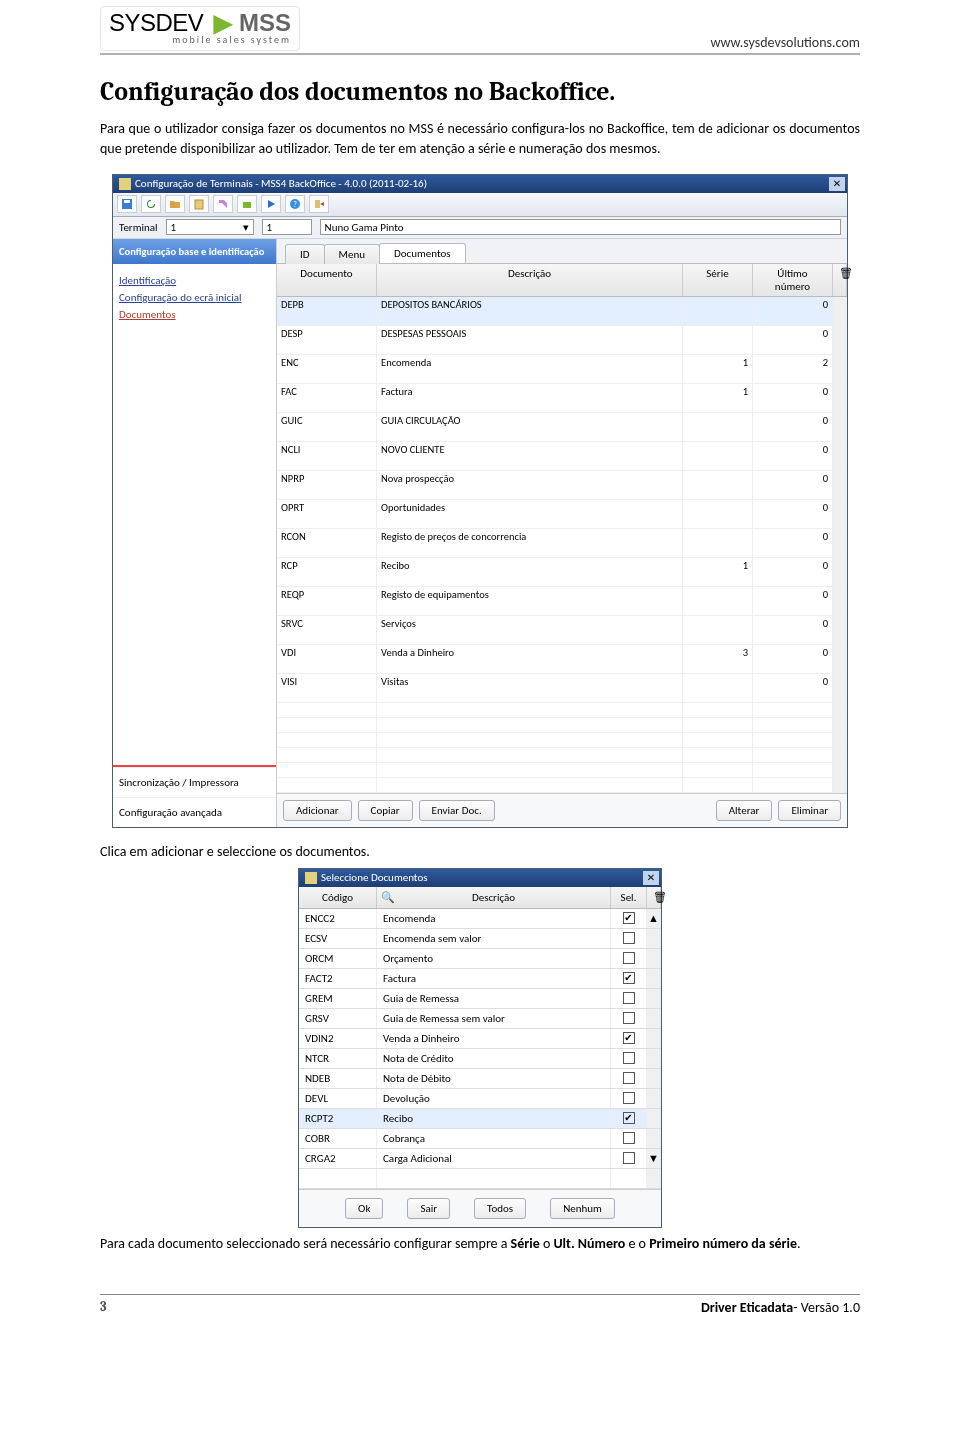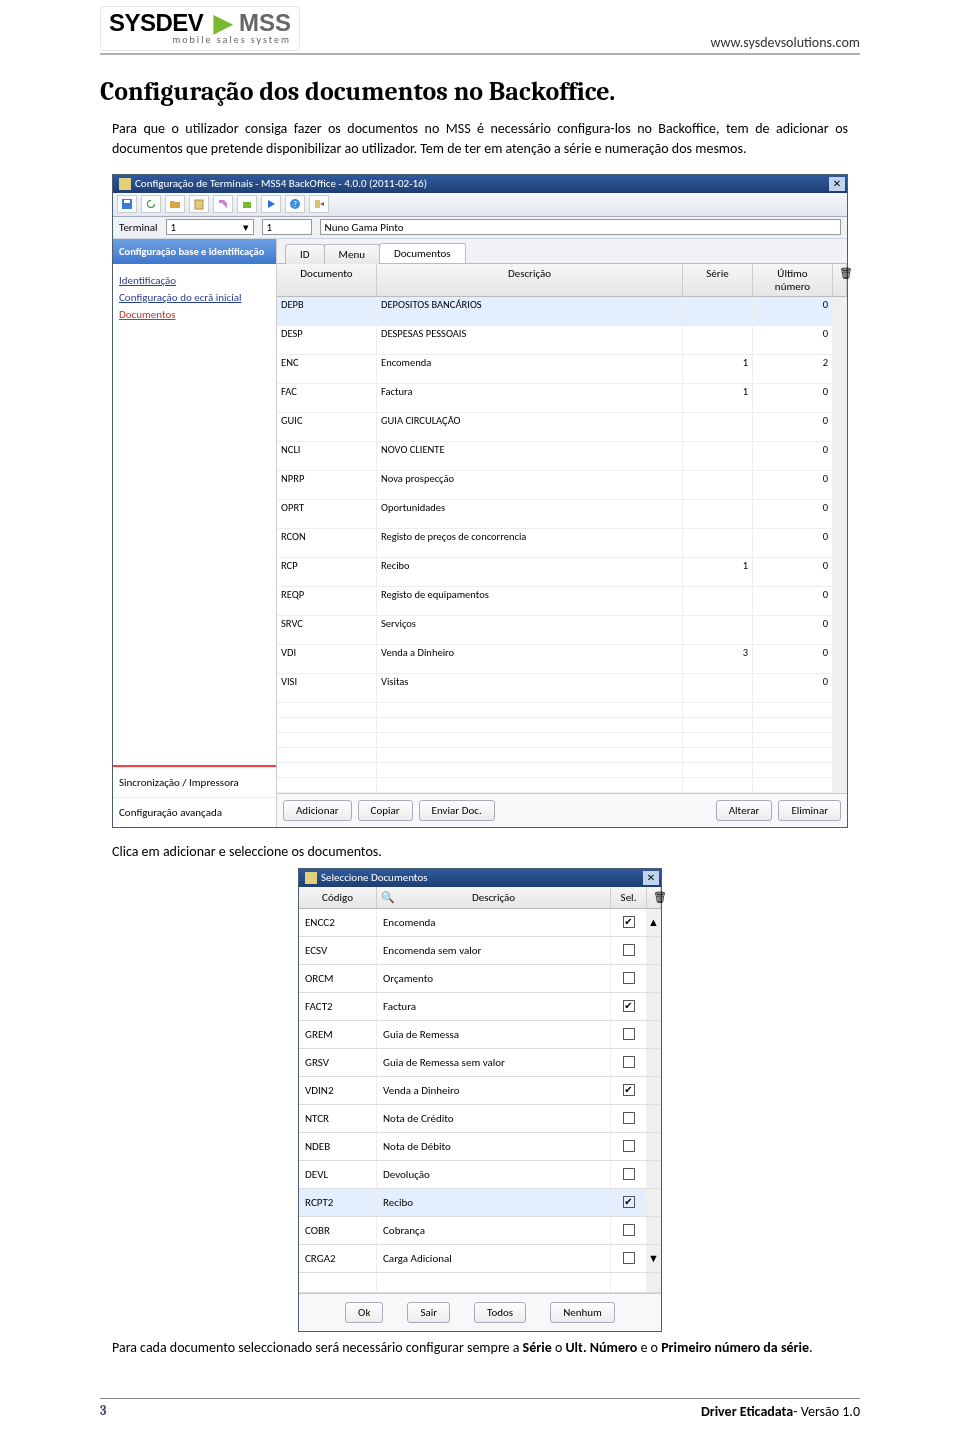--- a/index.html
+++ b/index.html
@@ -1,26 +1,26 @@
 <!DOCTYPE html>
 <html><head>
 <meta charset="utf-8">
 <style>
   * { box-sizing: border-box; }
   body { margin:0; font-family: Calibri, Arial, sans-serif; background:#fff; color:#000; }
   .page { width:760px; margin:0 auto; padding:0 0 40px 0; position:relative; background:#fff; }
   .header { display:flex; justify-content:space-between; align-items:flex-end; border-bottom:2px solid #b0b0b0; padding:6px 0 2px 0; }
   .logo-box { border:1px solid #e6e6e6; border-radius:4px; padding:2px 8px 4px 8px; }
   .logo-text { font-family: Arial, sans-serif; }
-  .logo-text .sys { font-weight:bold; font-size:24px; color:#000; letter-spacing:-0.5px;margin-top:10px; }
+  .logo-text .sys { font-weight:normal; font-size:24px; color:#000; letter-spacing:-0.5px;margin-top:10px; }
   .logo-text .mss { font-weight:bold; font-size:24px; color:#666; margin-left:6px; }
   .logo-sub { font-size:10px; color:#666; letter-spacing:2px; text-align:right; margin-top:-4px; }
   .site { font-size:14px; color:#333; }
   h1 { font-family: Cambria, Georgia, serif; font-size:26px; font-weight:bold; margin:22px 0 12px 0; }
-  p { font-size:14px; line-height:1.45; text-align:justify; margin:6px 12px; }
+  p { font-size:14px; line-height:1.45; text-align:justify; margin:6px 0; }
   p.justify { text-align:justify; }
   .fig { margin:14px auto; }
 
   
   .win1 { width:736px; border:1px solid #4a5e70; font-size:11px; }
   .titlebar { background:linear-gradient(#2f5a9e,#1e3e72); color:#fff; height:18px; display:flex; align-items:center; padding-left:6px; }
   .titlebar .tb-icon { width:12px; height:12px; background:#e3d07a; margin-right:4px; }
   .titlebar .tb-title { flex:1; font-size:11px; }
   .titlebar .tb-close { width:16px; height:14px; background:#c0d4ee; color:#000; font-size:10px; text-align:center; line-height:14px; margin-right:2px; }
   .toolbar { background:linear-gradient(#f5f8fc,#e1e7f0); height:24px; display:flex; align-items:center; padding:0 4px; gap:4px; border-bottom:1px solid #aab; }
@@ -53,21 +53,21 @@
   .grow.empty { border-bottom:1px solid #eee; height:15px; }
   .scrollcol { background:#f0f0f0; position:relative; }
   .btnbar { display:flex; padding:6px; gap:6px; border-top:1px solid #ccc; background:#f7f8fa;justify-content:flex-end; }
   .btnbar .spacer { flex:1; }
   .btn { border:1px solid #aab; background:linear-gradient(#fdfdfd,#ececec); padding:3px 12px; font-size:11px; border-radius:3px; }
 
   
   .win2 { width:364px; border:1px solid #4a5e70; font-size:11px; margin:0 auto; }
   .grid2head { display:grid; grid-template-columns:78px 1fr 36px 14px; background:linear-gradient(#f6f6f6,#e6e6e6); border-bottom:1px solid #bbb; font-size:11px; }
   .grid2head div { padding:4px 6px; border-right:1px solid #ccc; text-align:center; }
-  .grow2 { display:grid; grid-template-columns:78px 1fr 36px 14px; height:28px; border-bottom:1px solid #ddd; }
+  .grow2 { display:grid; grid-template-columns:78px 1fr 36px 14px; height:20px; border-bottom:1px solid #ddd; }
   .grow2 div { padding:2px 6px; border-right:1px solid #eee; display:flex; align-items:center; }
   .grow2.sel { background:#e3effe; }
   .grow2 .c { justify-content:center; }
   .grow2.empty { height:20px; }
   .chk { width:12px; height:12px; border:1px solid #555; display:inline-flex; align-items:center; justify-content:center; font-size:10px; line-height:1; }
   .btnbar2 { display:flex; padding:8px; gap:24px; justify-content:center; border-top:1px solid #ccc; background:#f7f8fa; }
 
   .footer { border-top:1.5px solid #888; margin-top:40px; display:flex; justify-content:space-between; font-size:14px; padding-top:4px; }
   .footer .pg { font-family:Cambria, Georgia, serif; font-weight:bold; font-size:13px; color:#556; }
 

